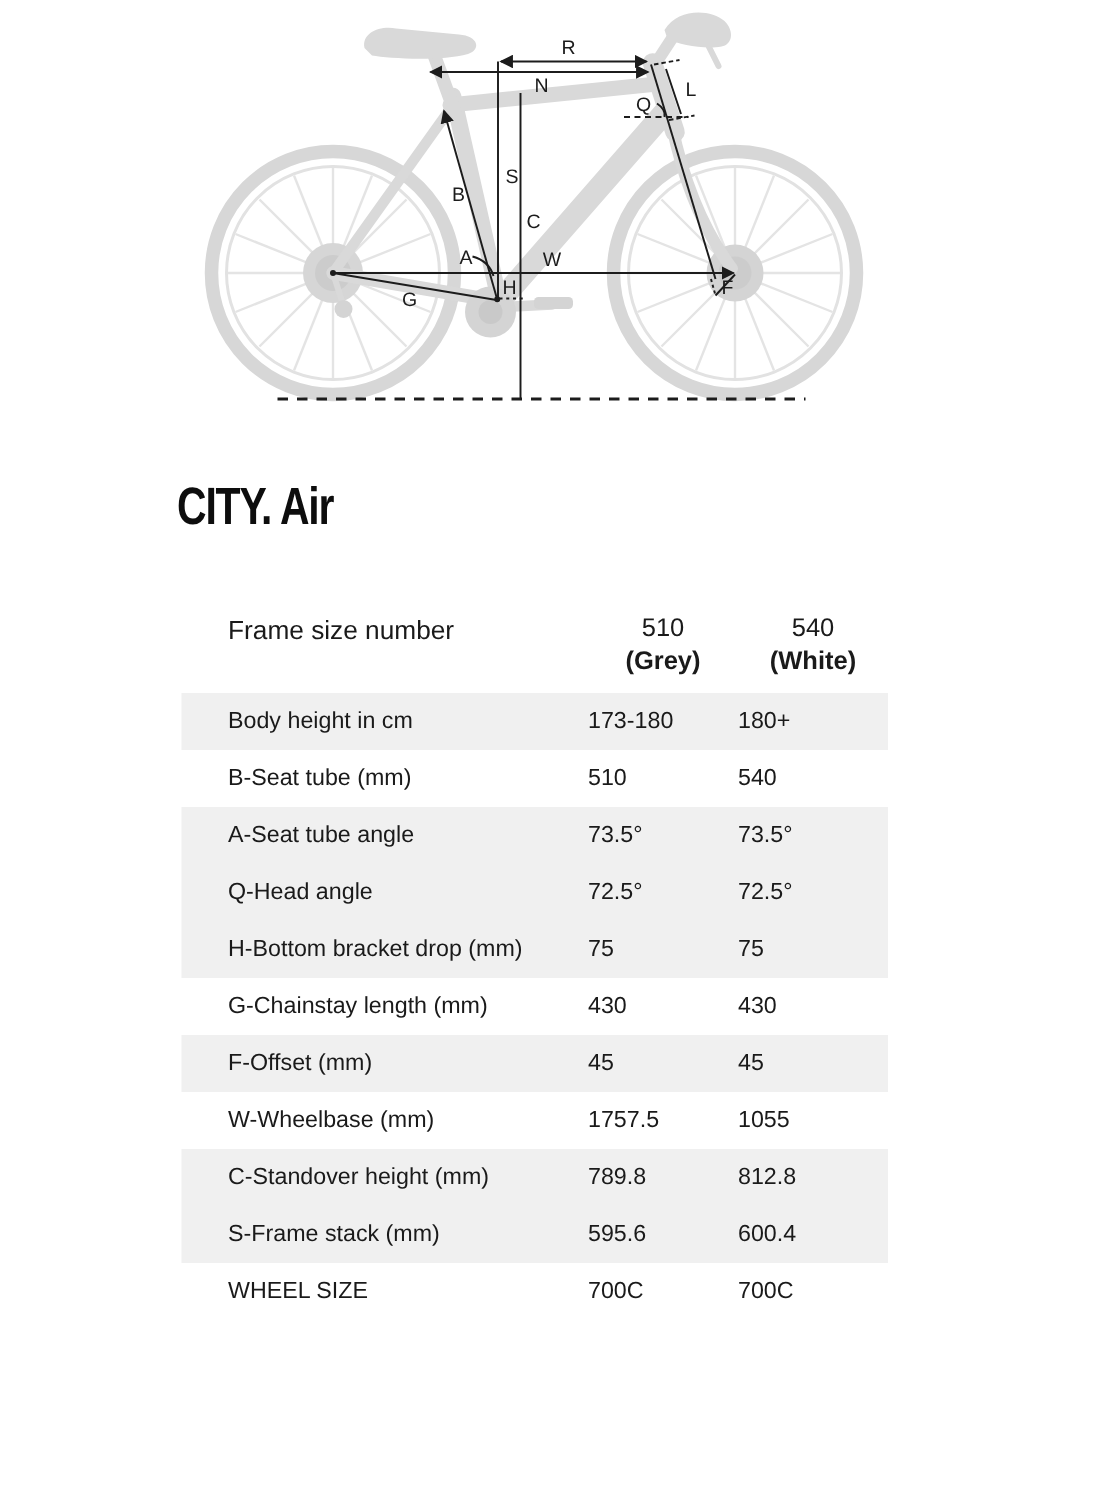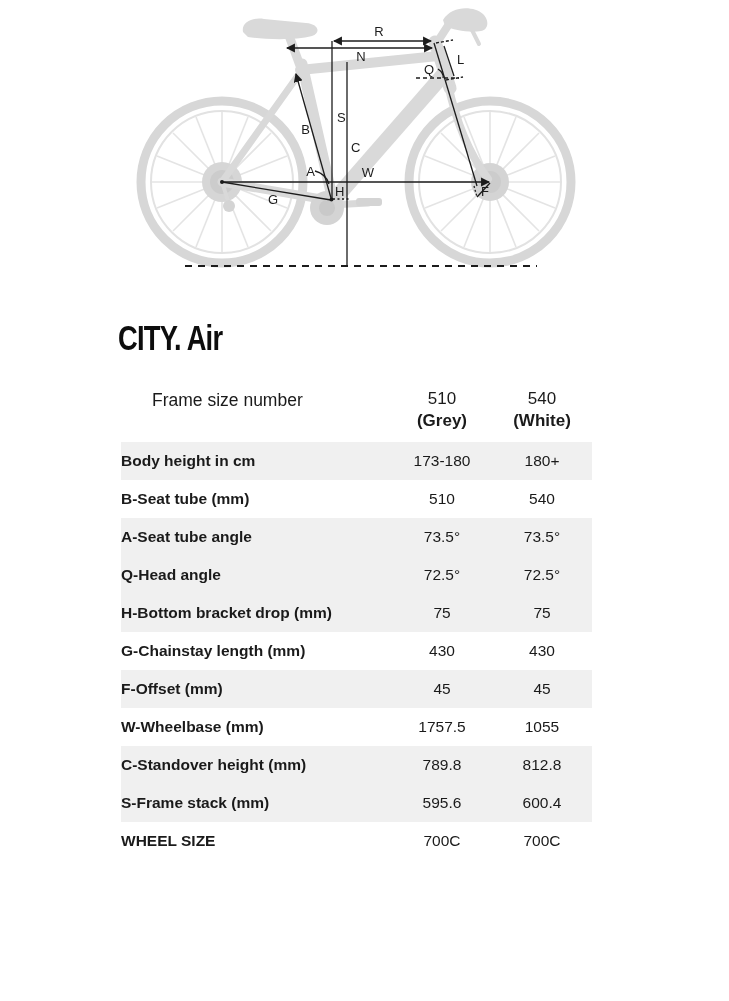--- a/index.html
+++ b/index.html
@@ -23,21 +23,21 @@
     font-size:35px;
     font-weight:bold;
     letter-spacing:-1px;
     transform:scaleX(0.78);
     transform-origin:left center;
     white-space:nowrap;
     color:#0d0d0d;
   }
   .spec-table{
     position:absolute;
-    top:388px;left:121px;
+    top:408px;left:121px;
     width:471px;
   }
   .thead{
     display:flex;
     align-items:flex-start;
     padding-bottom:10px;
   }
   .thead .th-label{
     flex:1;
     padding-left:31px;
@@ -52,26 +52,26 @@
   }
   .th-col .variant{display:block;font-weight:bold;}
   .trow{
     display:flex;
     align-items:center;
     height:38px;
   }
   .trow.stripe{background:#f0f0f0;}
   .cell.label{
     flex:1;
+    padding-left:31px;
     font-size:15.5px;
-    font-weight:bold;
   }
   .cell.val{
     width:100px;
-    text-align:center;
+    text-align:left;
     font-size:15.5px;
   }
 </style>
 </head>
 <body>
 
 <div class="page">
 
   <svg class="diagram" width="729" height="300" viewBox="0 0 729 300">
     <defs>

